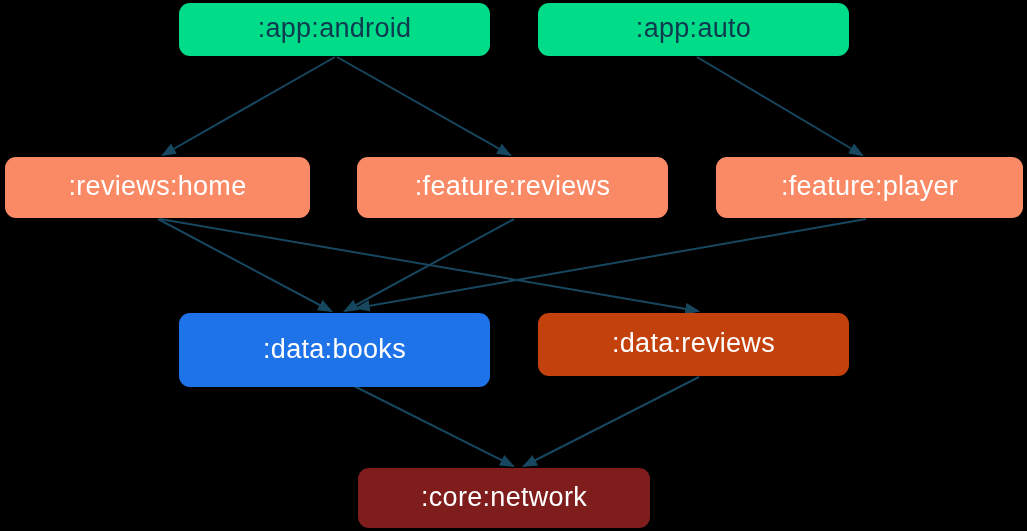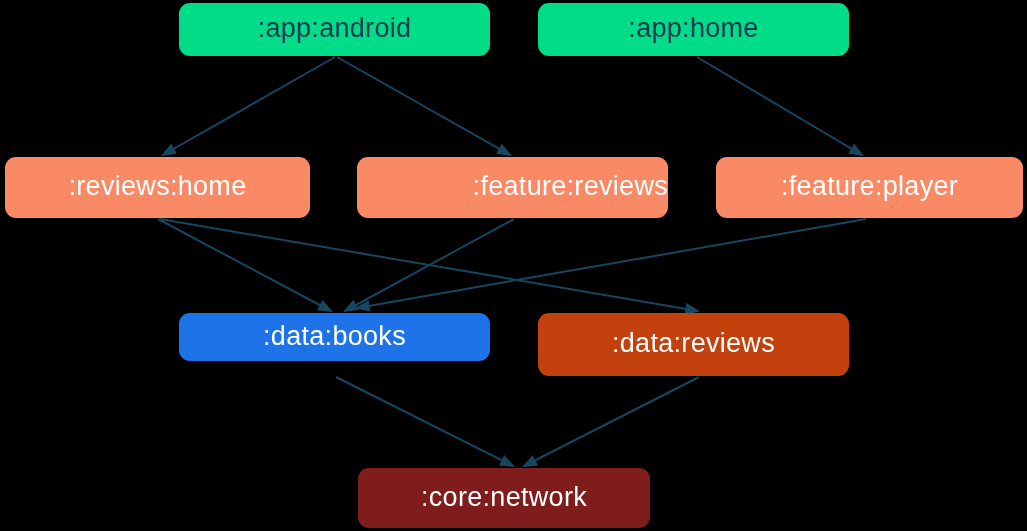--- a/index.html
+++ b/index.html
@@ -58,32 +58,32 @@
       <line x1="514" y1="219" x2="345" y2="311" stroke="#17465F" stroke-width="2" marker-end="url(#arrowhead)"></line>
       <line x1="866" y1="219" x2="357" y2="308" stroke="#17465F" stroke-width="2" marker-end="url(#arrowhead)"></line>
       <line x1="336" y1="377" x2="513" y2="466" stroke="#17465F" stroke-width="2" marker-end="url(#arrowhead)"></line>
       <line x1="699" y1="377" x2="524" y2="466" stroke="#17465F" stroke-width="2" marker-end="url(#arrowhead)"></line>
     </svg>
 
 <div class="node" style="left: 179px; top: 3px; width: 311px; height: 53px; background: rgb(0, 220, 135); color: rgb(13, 58, 79);">
       <span>:app:android</span>
     </div>
     <div class="node" style="left: 538px; top: 3px; width: 311px; height: 53px; background: rgb(0, 220, 135); color: rgb(13, 58, 79);">
-      <span>:app:home</span>
+      <span>:app:auto</span>
     </div>
     <div class="node" style="left: 5px; top: 157px; width: 305px; height: 61px; background: rgb(250, 138, 102); color: rgb(255, 255, 255);">
       <span>:reviews:home</span>
     </div>
-    <div class="node" style="left: 357px; top: 157px; width: 311px; height: 61px; background: rgb(250, 138, 102); color: rgb(255, 255, 255); justify-content: flex-end;">
+    <div class="node" style="left: 357px; top: 157px; width: 311px; height: 61px; background: rgb(250, 138, 102); color: rgb(255, 255, 255);">
       <span>:feature:reviews</span>
     </div>
     <div class="node" style="left: 716px; top: 157px; width: 307px; height: 61px; background: rgb(250, 138, 102); color: rgb(255, 255, 255);">
       <span>:feature:player</span>
     </div>
-    <div class="node" style="left: 179px; top: 313px; width: 311px; height: 48px; background: rgb(31, 115, 232); color: rgb(255, 255, 255);">
+    <div class="node" style="left: 179px; top: 313px; width: 311px; height: 74px; background: rgb(31, 115, 232); color: rgb(255, 255, 255);">
       <span>:data:books</span>
     </div>
     <div class="node" style="left: 538px; top: 313px; width: 311px; height: 63px; background: #c2410c; color: rgb(255, 255, 255);">
       <span>:data:reviews</span>
     </div>
     <div class="node" style="left: 358px; top: 468px; width: 292px; height: 60px; background: #7f1d1d; color: rgb(255, 255, 255);">
       <span>:core:network</span>
     </div>
   </div>
 

